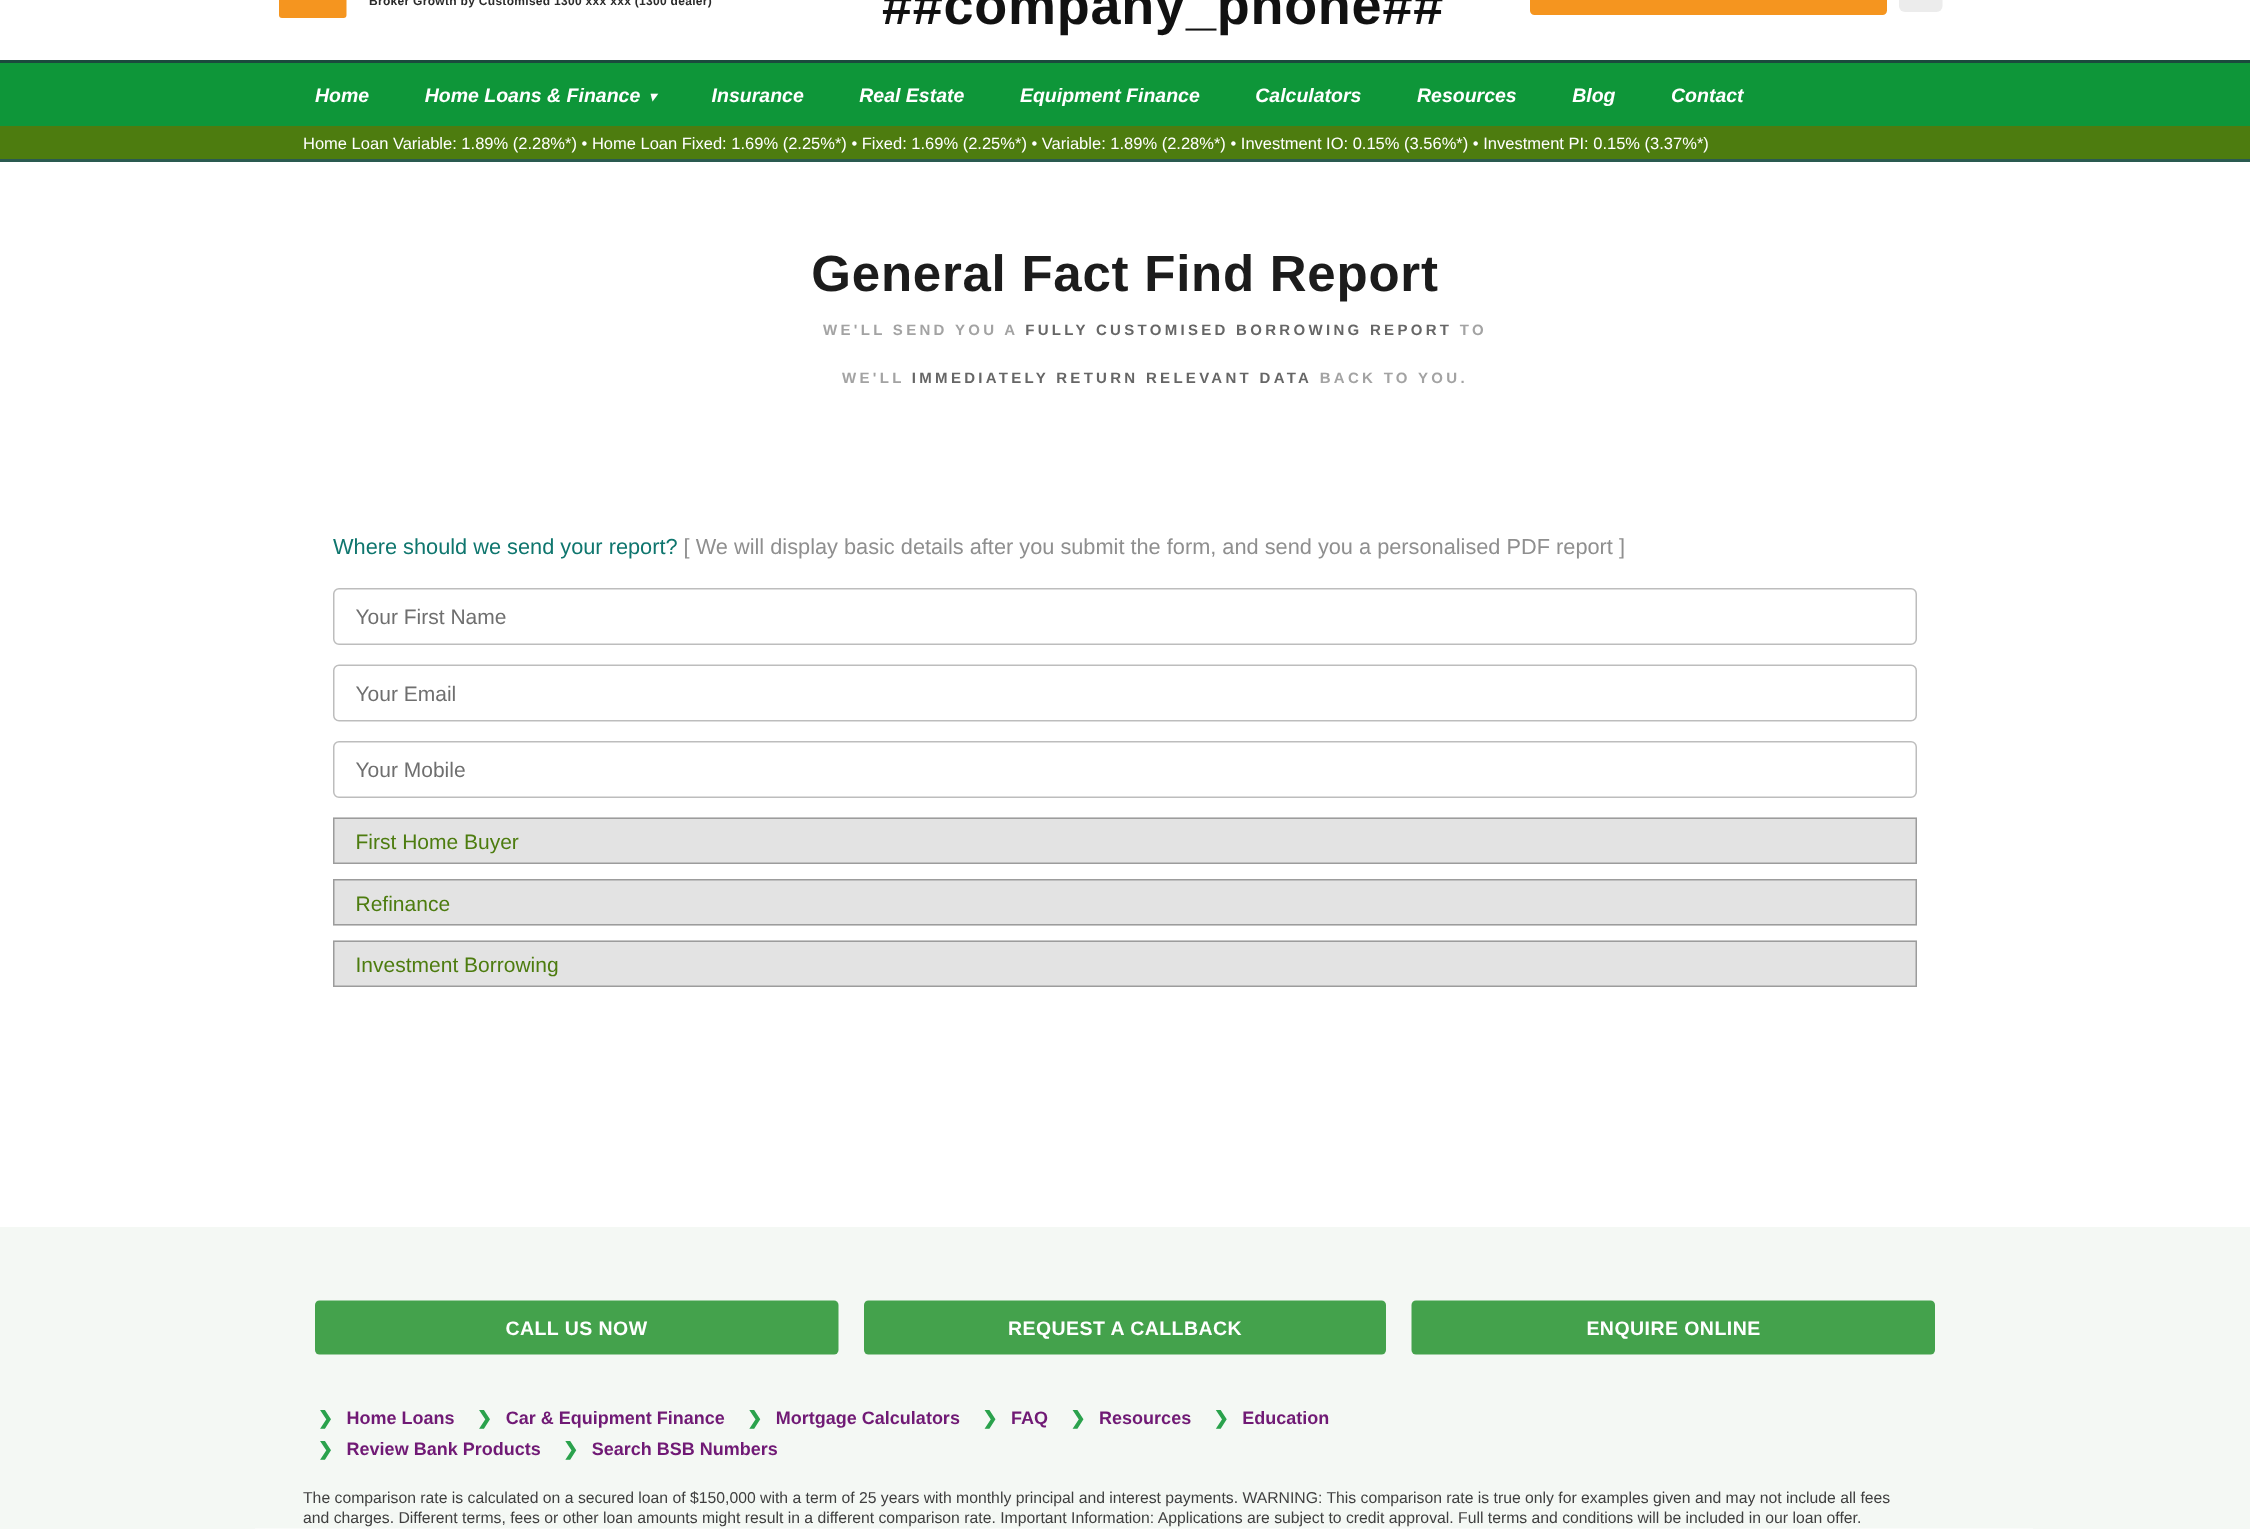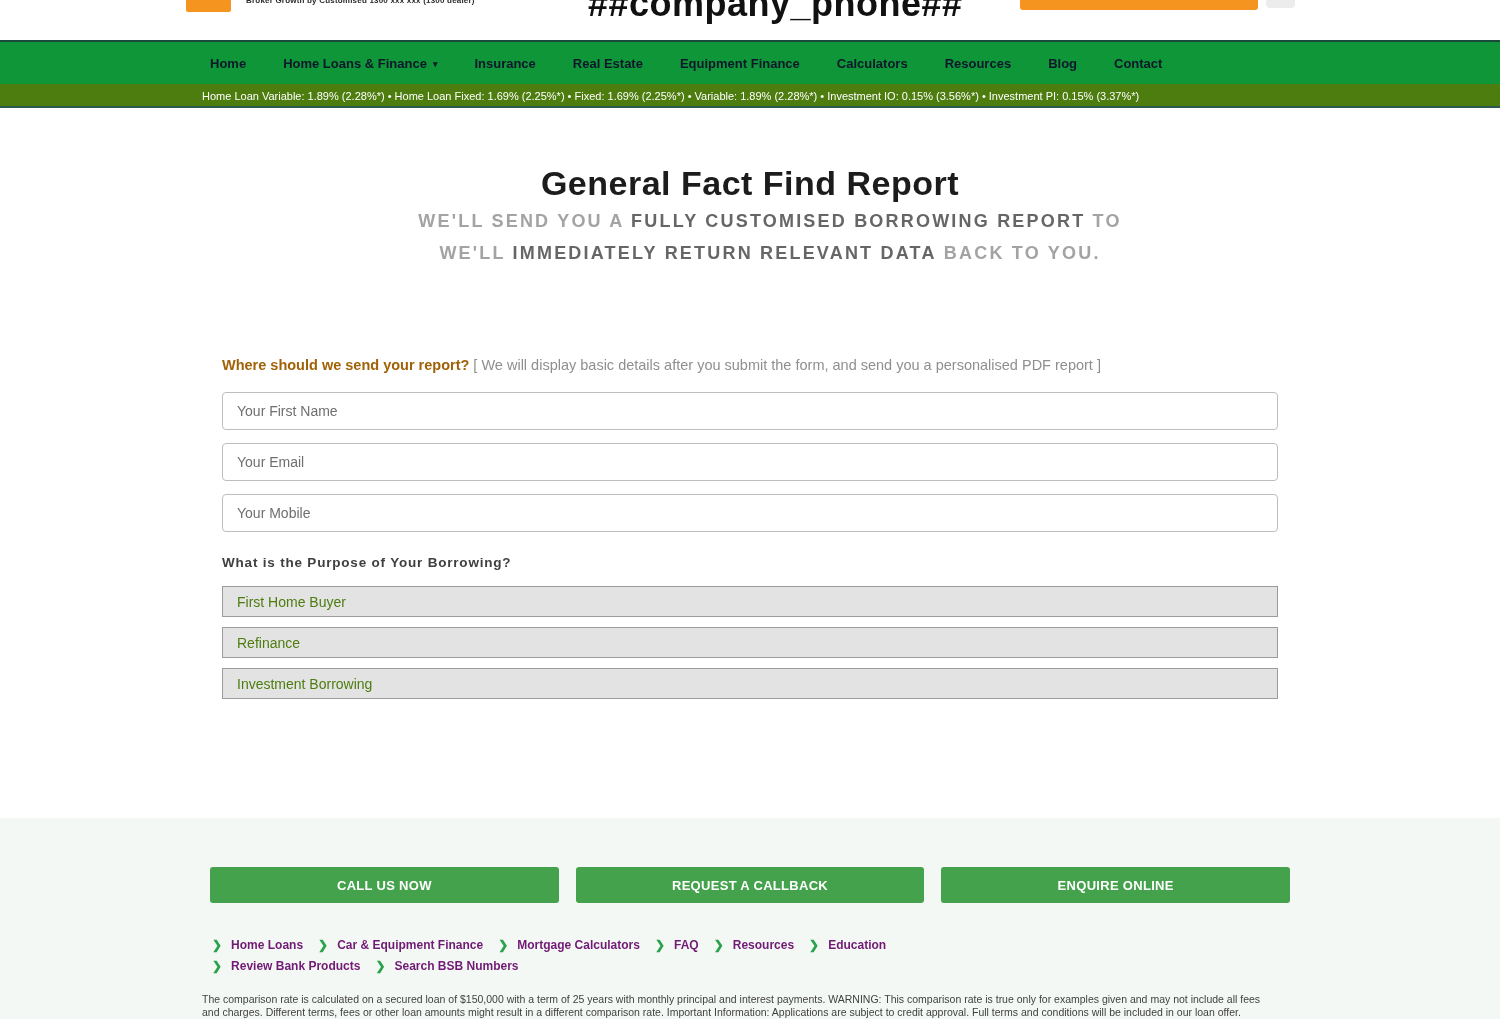--- a/index.html
+++ b/index.html
@@ -16,41 +16,41 @@
   .phone-big  { position:absolute; left:588px; top:-17px; font-size:36px; font-weight:bold;
                 color:#111; letter-spacing:.5px; white-space:nowrap; }
   .header-cta { position:absolute; left:1020px; top:-30px; width:238px; height:40px;
                 background:#f5951f; border:none; border-radius:3px; }
   .header-sq  { position:absolute; left:1266px; top:-20px; width:29px; height:28px;
                 background:#ececec; border:none; border-radius:4px; }
 
   
   .navbar { height:44px; background:#0e9639; border-top:2px solid #1b4a3d; }
   .navbar .container { display:flex; align-items:center; gap:37px; height:100%; }
-  .nav-item { color:#0f172a; font-size:13px; font-weight:bold; text-decoration:none;
-              white-space:nowrap; cursor:pointer; display:flex; align-items:center; gap:6px; }
+  .nav-item { color:#ffffff; font-size:13px; font-weight:bold; text-decoration:none;
+              white-space:nowrap; cursor:pointer; display:flex; align-items:center; gap:6px;font-style:italic; }
   .caret { font-size:9px; position:relative; top:1px; }
 
   
   .ticker { height:24px; background:#4d7c0f; border-bottom:2px solid #2a5a50;
             display:flex; align-items:center; }
   .ticker-text { color:#fff; font-size:11px; white-space:nowrap; margin-left:-8px; }
 
   
   .hero { text-align:center; padding-top:56px; }
   .hero-title { font-size:34px; font-weight:bold; color:#1c1c1c; letter-spacing:.5px; }
-  .hero-sub { margin-top:10px; font-size:18px; line-height:16px; letter-spacing:2.2px;
+  .hero-sub { margin-top:10px; font-size:10px; line-height:16px; letter-spacing:2.2px;
               color:#a3a3a3; font-weight:bold;padding-left:40px; }
   .hero-sub b { color:#666; }
 
   
   .form-section { margin-top:96px; }
   .form-inner { margin:0 12px; }
   .form-heading { font-size:14.5px; margin-bottom:19px; color:#8f8f8f; }
-  .form-heading .strong { font-weight:bold; color:#a16207; }
+  .form-heading .strong { font-weight:normal; color:#0f766e; }
   .text-input { display:block; width:100%; height:38px; margin-bottom:13px;
                 border:1px solid #bdbdbd; border-radius:4px; padding:0 14px;
                 font-size:14px; color:#333; background:#fff;
                 font-family:"Liberation Sans", sans-serif; }
   .text-input::placeholder { color:#6f6f6f; opacity:1; }
   .purpose-heading { margin-top:23px; margin-bottom:16px; font-size:13.5px; font-weight:bold;
                      color:#3f3f3f; letter-spacing:.8px; }
   .purpose-option { height:31px; margin-bottom:10px; background:#e3e3e3;
                     border:1px solid #9c9c9c; display:flex; align-items:center;
                     padding:0 14px; font-size:14px; color:#4d7c0f; cursor:pointer; }
@@ -114,21 +114,20 @@
 
 <div class="form-section container">
   <div class="form-inner">
     <div class="form-heading">
       <span class="strong">Where should we send your report?</span><span> [ We will display basic details after you submit the form, and send you a personalised PDF report ]</span>
     </div>
     <input class="text-input" type="text" placeholder="Your First Name" style="">
     <input class="text-input" type="text" placeholder="Your Email" style="">
     <input class="text-input" type="text" placeholder="Your Mobile" style="">
 
-    <div class="purpose-heading">What is the Purpose of Your Borrowing?</div>
     <div class="purpose-option">First Home Buyer</div>
     <div class="purpose-option">Refinance</div>
     <div class="purpose-option">Investment Borrowing</div>
   </div>
 </div>
 
 <div class="footer-band">
   <div class="container">
     <div class="cta-row">
       <button class="cta-btn">CALL US NOW</button>

